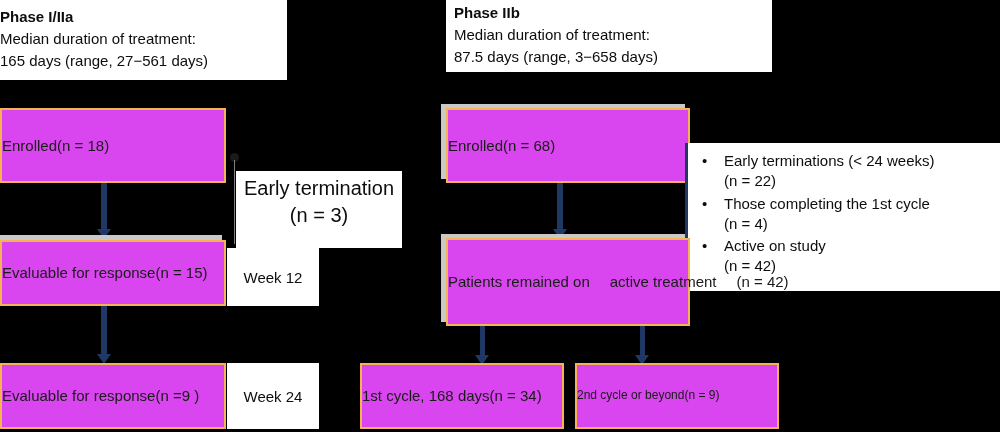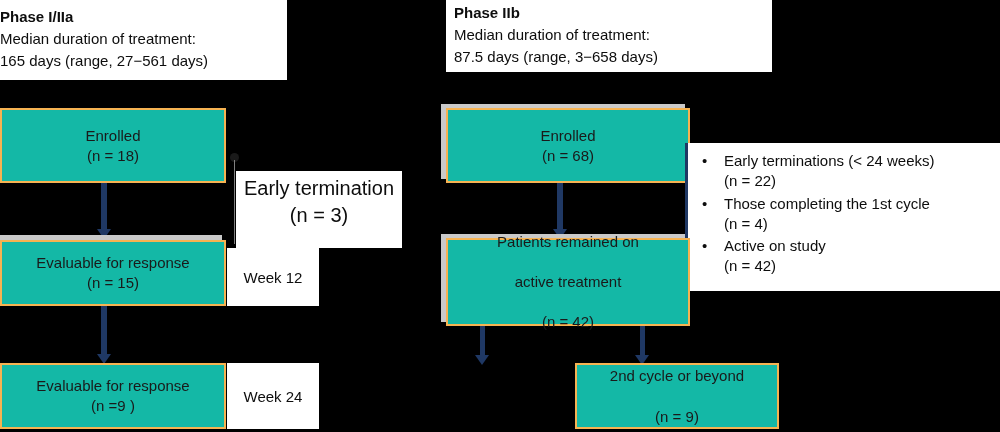--- a/index.html
+++ b/index.html
@@ -27,27 +27,27 @@
   }
   .panel .ttl {
     font-weight: bold;
   }
   .panel .ln {
     white-space: nowrap;
   }
 
   
   .fbox {
-    background: #14b8a6;
+    background: #d946ef;
     border: 2px solid #f6b352;
     color: #1a1a1a;
     display: flex;
-    flex-direction: column;
+    flex-direction: row;
     align-items: center;
-    justify-content: center;
+    justify-content: flex-start;
     text-align: center;
     line-height: 1.32;
   }
   .fbox .ln { white-space: nowrap; }
 
   
   .shadow {
     background: #c9c9c9;
   }
 
@@ -188,19 +188,23 @@
     <span class="ln">active treatment</span>
     <span class="ln">(n = 42)</span>
   </div>
 
   <div class="abs arrow-stem" style="left:480px; top:326px; width:5px; height:32px;"></div>
   <div class="abs arrow-head" style="left:475px; top:355px;"></div>
 
   <div class="abs arrow-stem" style="left:640px; top:326px; width:5px; height:32px;"></div>
   <div class="abs arrow-head" style="left:635px; top:355px;"></div>
 
-
-  <div class="abs fbox" style="left:575px; top:363px; width:204px; height:66px; font-size:15px;gap:21px;">
+  <div class="abs fbox" style="left:360px; top:363px; width:204px; height:66px; font-size:15px;">
+    <span class="ln">1st cycle, 168 days</span>
+    <span class="ln">(n = 34)</span>
+  </div>
+
+  <div class="abs fbox" style="left:575px; top:363px; width:204px; height:66px; font-size:12px;">
     <span class="ln">2nd cycle or beyond</span>
     <span class="ln">(n = 9)</span>
   </div>
 
 </div>
 
 </body></html>

